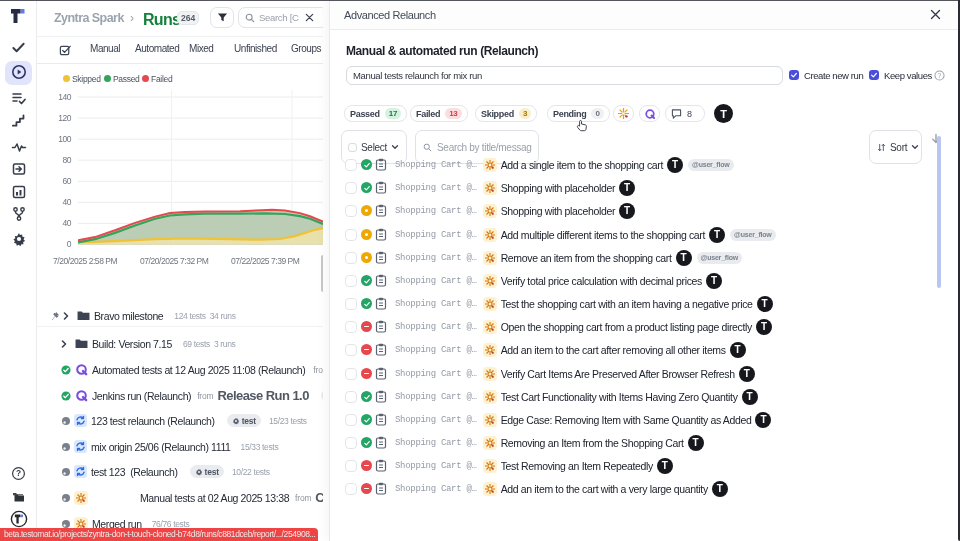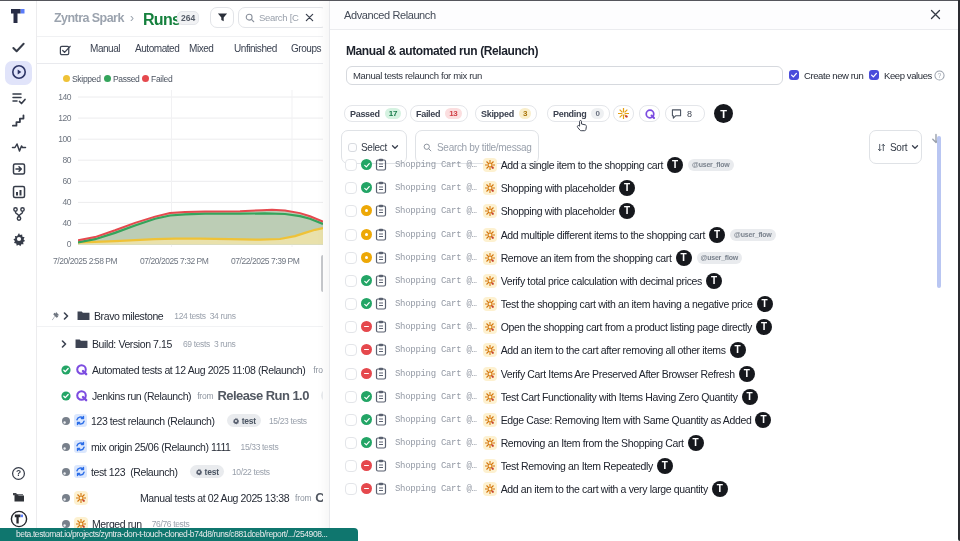--- a/index.html
+++ b/index.html
@@ -61,22 +61,22 @@
 .uflow { height:12px; background:#e9ebee; border-radius:6px; padding:0 4px; font-size:7px; letter-spacing:-0.2px; color:#7a828d; font-weight:700;
   display:inline-flex; align-items:center; }
 .rowck { width:12px; height:12px; border:1px solid #e3e5e9; border-radius:4px; background:#fff; }
 .st { width:11px; height:11px; border-radius:50%; display:inline-flex; align-items:center; justify-content:center; }
 .sparkle { width:14px; height:14px; border-radius:4px; background:#fdf1d0; display:inline-flex; align-items:center; justify-content:center; }
 #btn-relaunch { position:absolute; left:10px; top:5px; width:70px; height:20px; background:#5955d8; border-radius:7px;
   color:#fff; font-size:9px; letter-spacing:-0.55px; font-weight:700; display:flex; align-items:center; justify-content:center; gap:4px; }
 #btn-cancel { position:absolute; left:86px; top:5px; width:48px; height:20px; background:#fff; border:1px solid #dcdfe4; border-radius:7px;
   color:#3c4250; font-size:9px; letter-spacing:-0.3px; font-weight:700; display:flex; align-items:center; justify-content:center; }
 
-#statusbar { left:0; top:528px; width:358px; height:13px; background:#0f766e; border-top-right-radius:4px;
-  color:#e9eaec; font-size:8.5px; line-height:13px; padding-left:16px; letter-spacing:-0.4px; white-space:nowrap; overflow:hidden;}
+#statusbar { left:0; top:528px; width:318px; height:13px; background:#ef4444; border-top-right-radius:4px;
+  color:#e9eaec; font-size:8.5px; line-height:13px; padding-left:4px; letter-spacing:-0.4px; white-space:nowrap; overflow:hidden;}
 #topline { left:0; top:0; width:960px; height:1px; background:#55565c; }
 #rightline { left:958px; top:0; width:2px; height:541px; background:#2a2b30; border-bottom-left-radius:4px;}
 </style>
 </head>
 <body>
 <div id="stage">
 
 <div class="abs" id="sidebar"></div>
 
 <div class="abs" style="left:10px; top:8px; width:16px; height:16px;">

